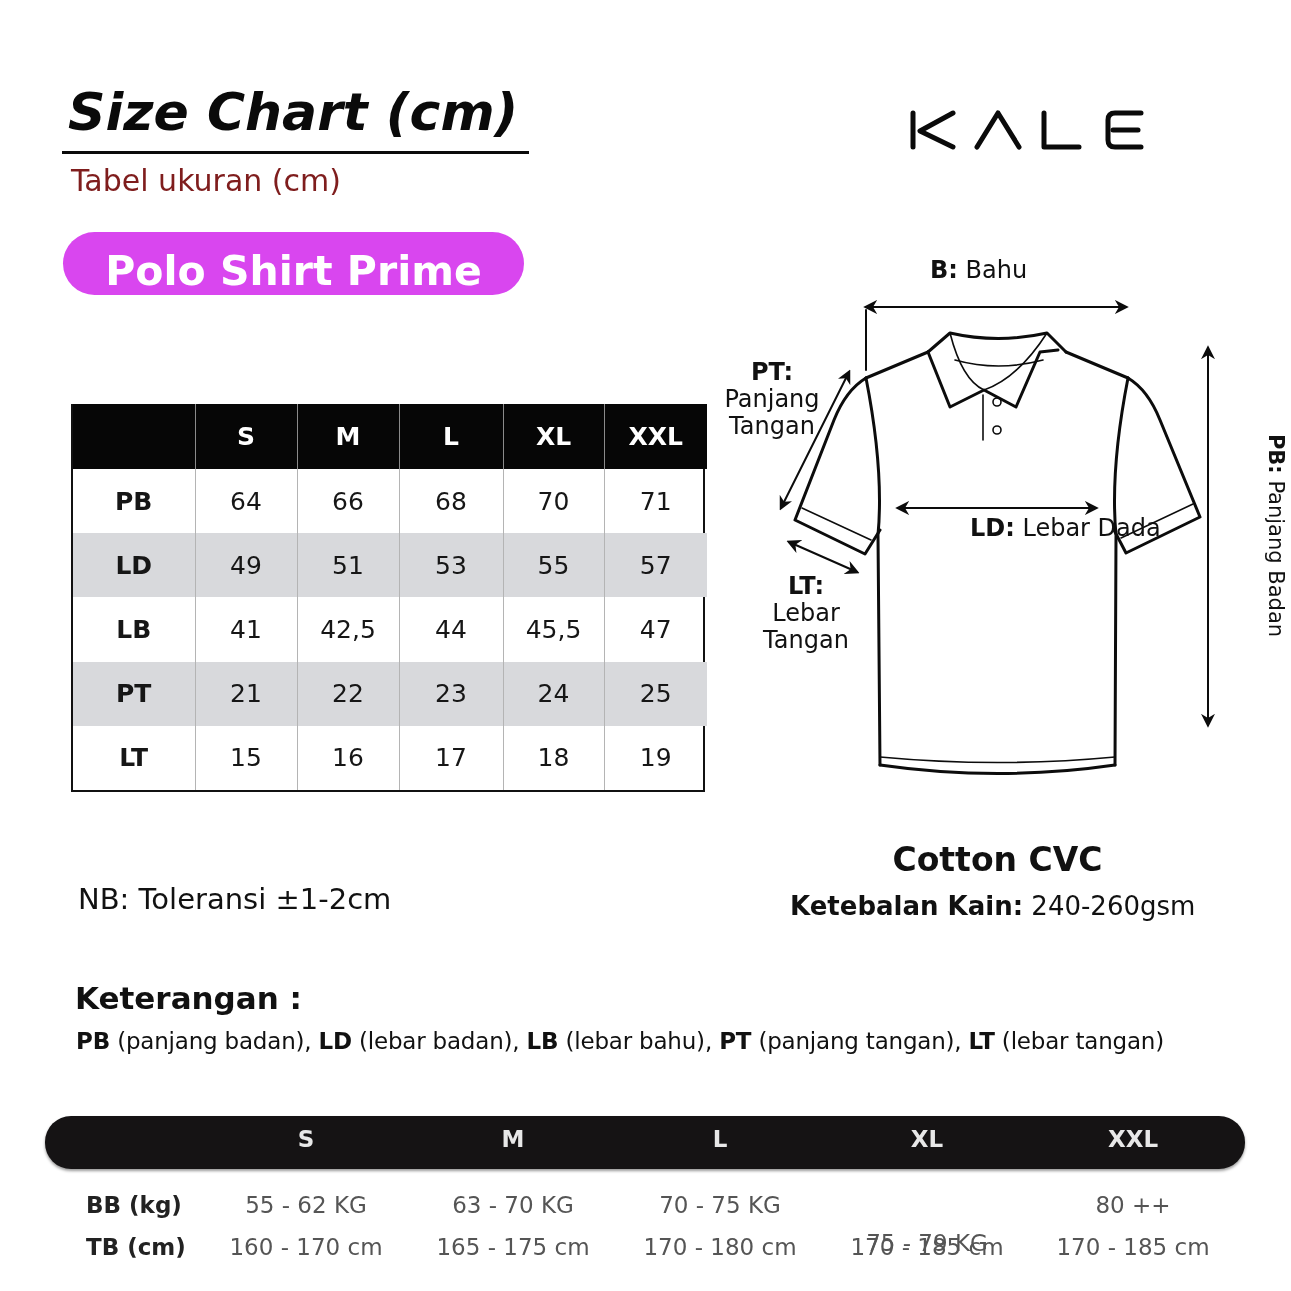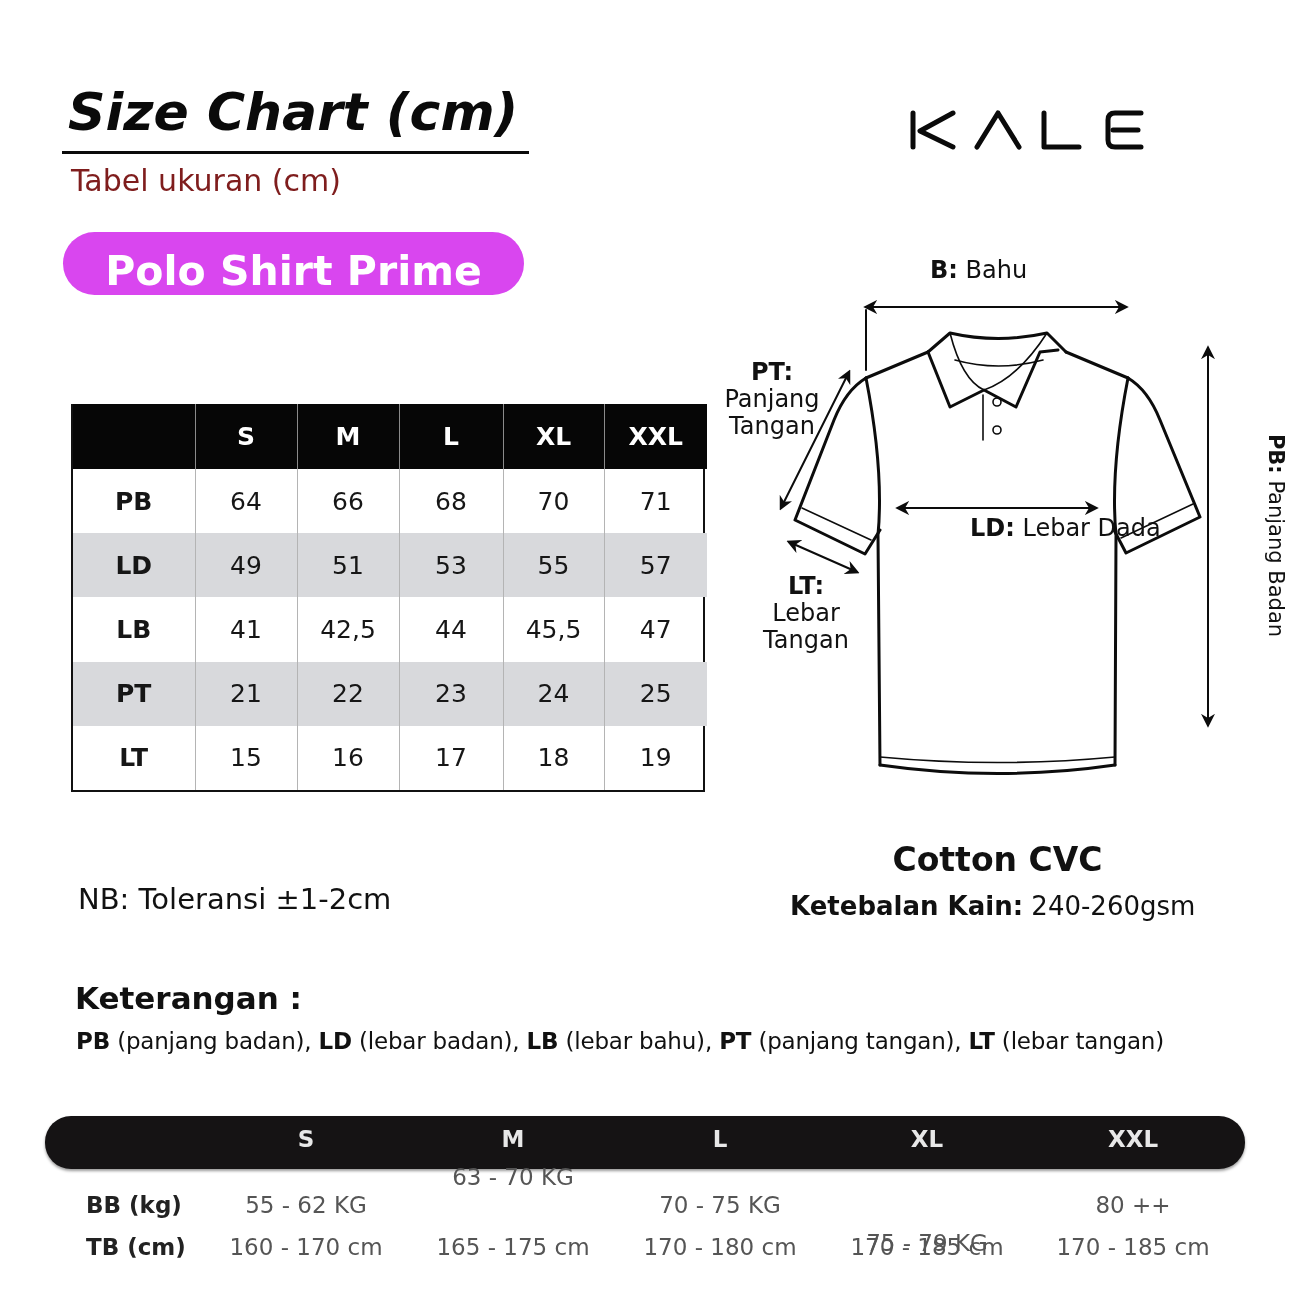--- a/index.html
+++ b/index.html
@@ -228,21 +228,21 @@
 <div class="abs bar-cell" style="left:231px;">S</div>
 <div class="abs bar-cell" style="left:438px;">M</div>
 <div class="abs bar-cell" style="left:645px;">L</div>
 <div class="abs bar-cell" style="left:852px;">XL</div>
 <div class="abs bar-cell" style="left:1058px;">XXL</div>
 
 <div class="abs rowhead" style="top:1192px;">BB (kg)</div>
 <div class="abs rowhead" style="top:1234px;">TB (cm)</div>
 
 <div class="abs bcell" style="left:196px; top:1192px;">55 - 62 KG</div>
-<div class="abs bcell" style="left:403px; top:1164px;">63 - 70 KG</div>
+<div class="abs bcell" style="left:403px; top:1192px;">63 - 70 KG</div>
 <div class="abs bcell" style="left:610px; top:1192px;">70 - 75 KG</div>
 <div class="abs bcell" style="left:817px; top:1192px;margin-top:38px;">75 - 79 KG</div>
 <div class="abs bcell" style="left:1023px; top:1192px;">80 ++</div>
 
 <div class="abs bcell" style="left:196px; top:1234px;">160 - 170 cm</div>
 <div class="abs bcell" style="left:403px; top:1234px;">165 - 175 cm</div>
 <div class="abs bcell" style="left:610px; top:1234px;">170 - 180 cm</div>
 <div class="abs bcell" style="left:817px; top:1234px;">170 - 185 cm</div>
 <div class="abs bcell" style="left:1023px; top:1234px;">170 - 185 cm</div>
 

